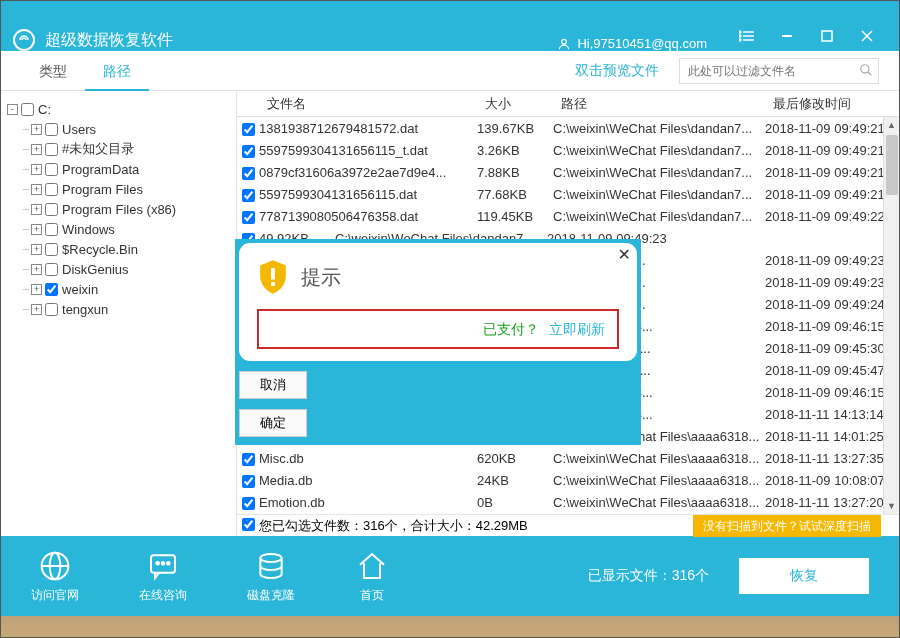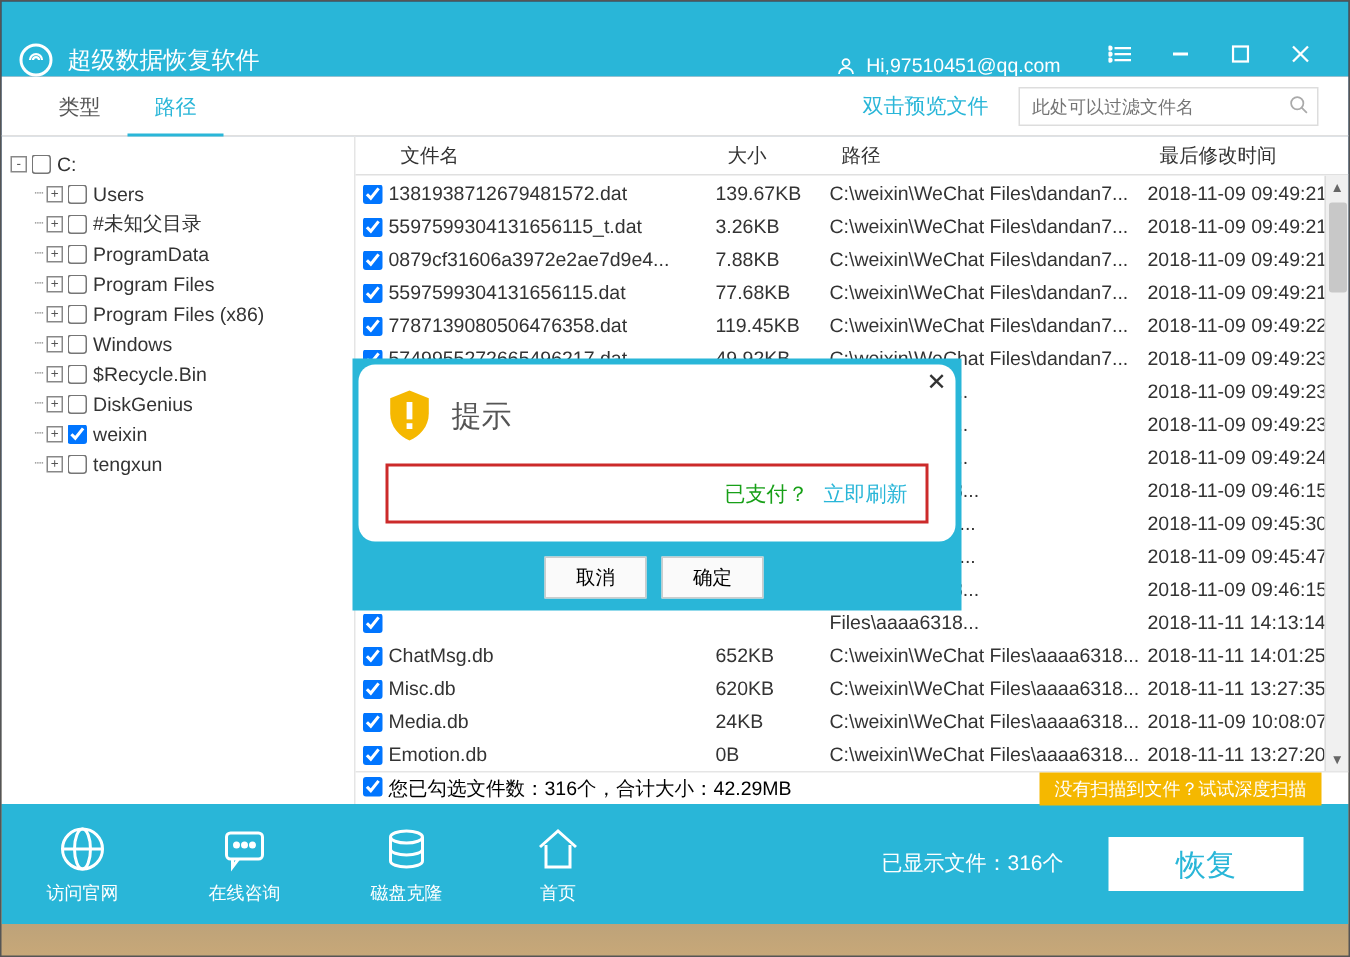--- a/index.html
+++ b/index.html
@@ -43,33 +43,33 @@
 .scrollbar .arrow { height: 16px; display: flex; align-items: center; justify-content: center; font-size: 9px; color: #666; cursor: pointer; }
 .scrollbar .thumb { position: absolute; left: 2px; top: 18px; width: 12px; height: 60px; background: #c8c8c8; border-radius: 2px; cursor: pointer; }
 .status-row { height: 22px; display: flex; align-items: center; font-size: 13px; border-top: 1px solid #e5e5e5; position: relative; }
 .status-row .cb { width: 22px; text-align: center; }
 .status-row .badge { position: absolute; right: 18px; top: 0; height: 22px; line-height: 22px; background: #f5b800; color: #fff; padding: 0 10px; font-size: 12px; }
 .bottombar { height: 80px; background: #29b6d8; display: flex; align-items: center; padding: 0 30px; }
 .bottombar .btn { display: flex; flex-direction: column; align-items: center; color: #fff; font-size: 12px; margin-right: 60px; cursor: pointer; gap: 4px; }
 .bottombar .btn .ico { width: 34px; height: 34px; display: flex; align-items: center; justify-content: center; }
 .bottombar .spacer { flex: 1; }
 .bottombar .count { color: #fff; font-size: 14px; margin-right: 30px; }
-.bottombar .recover { width: 130px; height: 36px; background: #fff; color: #29b6d8; font-size: 20px; border: none; cursor: pointer; display: flex; align-items: center; justify-content: center; }
+.bottombar .recover { width: 130px; height: 36px; background: #fff; color: #29b6d8; font-size: 14px; border: none; cursor: pointer; display: flex; align-items: center; justify-content: center; }
 .dialog { position: absolute; left: 234px; top: 238px; width: 406px; background: #29b6d8; padding: 4px 4px 8px 4px; z-index: 10; }
 .dialog .close { position: absolute; right: 10px; top: 6px; color: #333; cursor: pointer; font-size: 16px; }
 .dialog .inner { background: #fff; padding: 16px 18px 12px 18px; border-radius: 11px; }
 .dialog .head { display: flex; align-items: center; gap: 12px; margin-bottom: 14px; }
 .dialog .shield { width: 32px; height: 36px; }
 .dialog .title { font-size: 20px; color: #555; }
 .dialog .redbox { border: 2px solid #cc2a2a; padding: 10px 12px 8px 12px; }
 .dialog .msg { font-size: 13px; color: #444; margin-bottom: 18px; }
 .dialog .links { text-align: right; font-size: 14px; }
 .dialog .links .paid { color: #18a018; margin-right: 10px; cursor: pointer; }
 .dialog .links .refresh { color: #29b6d8; cursor: pointer; }
-.dialog .btns { display: flex; justify-content: center; gap: 10px; margin-top: 10px; padding-right: 4px; }
+.dialog .btns { display: flex; justify-content: center; gap: 10px; margin-top: 10px; padding-right: 4px; flex-direction: column; }
 .dialog .btns button { width: 68px; height: 28px; background: #fafafa; border: 1px solid #ccc; font-size: 13px; cursor: pointer; }
 </style>
 </head>
 <body>
 
 <div class="titlebar">
   <div class="logo">
       <svg viewBox="0 0 24 24" fill="none" stroke="#fff" stroke-width="3">
         <path d="M4 12 A8 8 0 0 1 20 12"></path>
         <path d="M8 12 A4 4 0 0 1 16 12"></path>
@@ -234,21 +234,20 @@
         </div>
         <div class="list-row">
           <div class="cb"><input type="checkbox" checked="" style=""></div>
           <div class="col-name">7787139080506476358.dat</div>
           <div class="col-size">119.45KB</div>
           <div class="col-path">C:\weixin\WeChat Files\dandan7...</div>
           <div class="col-date">2018-11-09 09:49:22</div>
         </div>
         <div class="list-row">
           <div class="cb"><input type="checkbox" checked="" style=""></div>
-          <div class="col-name">5749955272665496217.dat</div>
           <div class="col-size">49.92KB</div>
           <div class="col-path">C:\weixin\WeChat Files\dandan7...</div>
           <div class="col-date">2018-11-09 09:49:23</div>
         </div>
         <div class="list-row">
           <div class="cb"><input type="checkbox" checked="" style=""></div>
           <div class="col-name"></div>
           <div class="col-size"></div>
           <div class="col-path">Files\dandan7...</div>
           <div class="col-date">2018-11-09 09:49:23</div>

